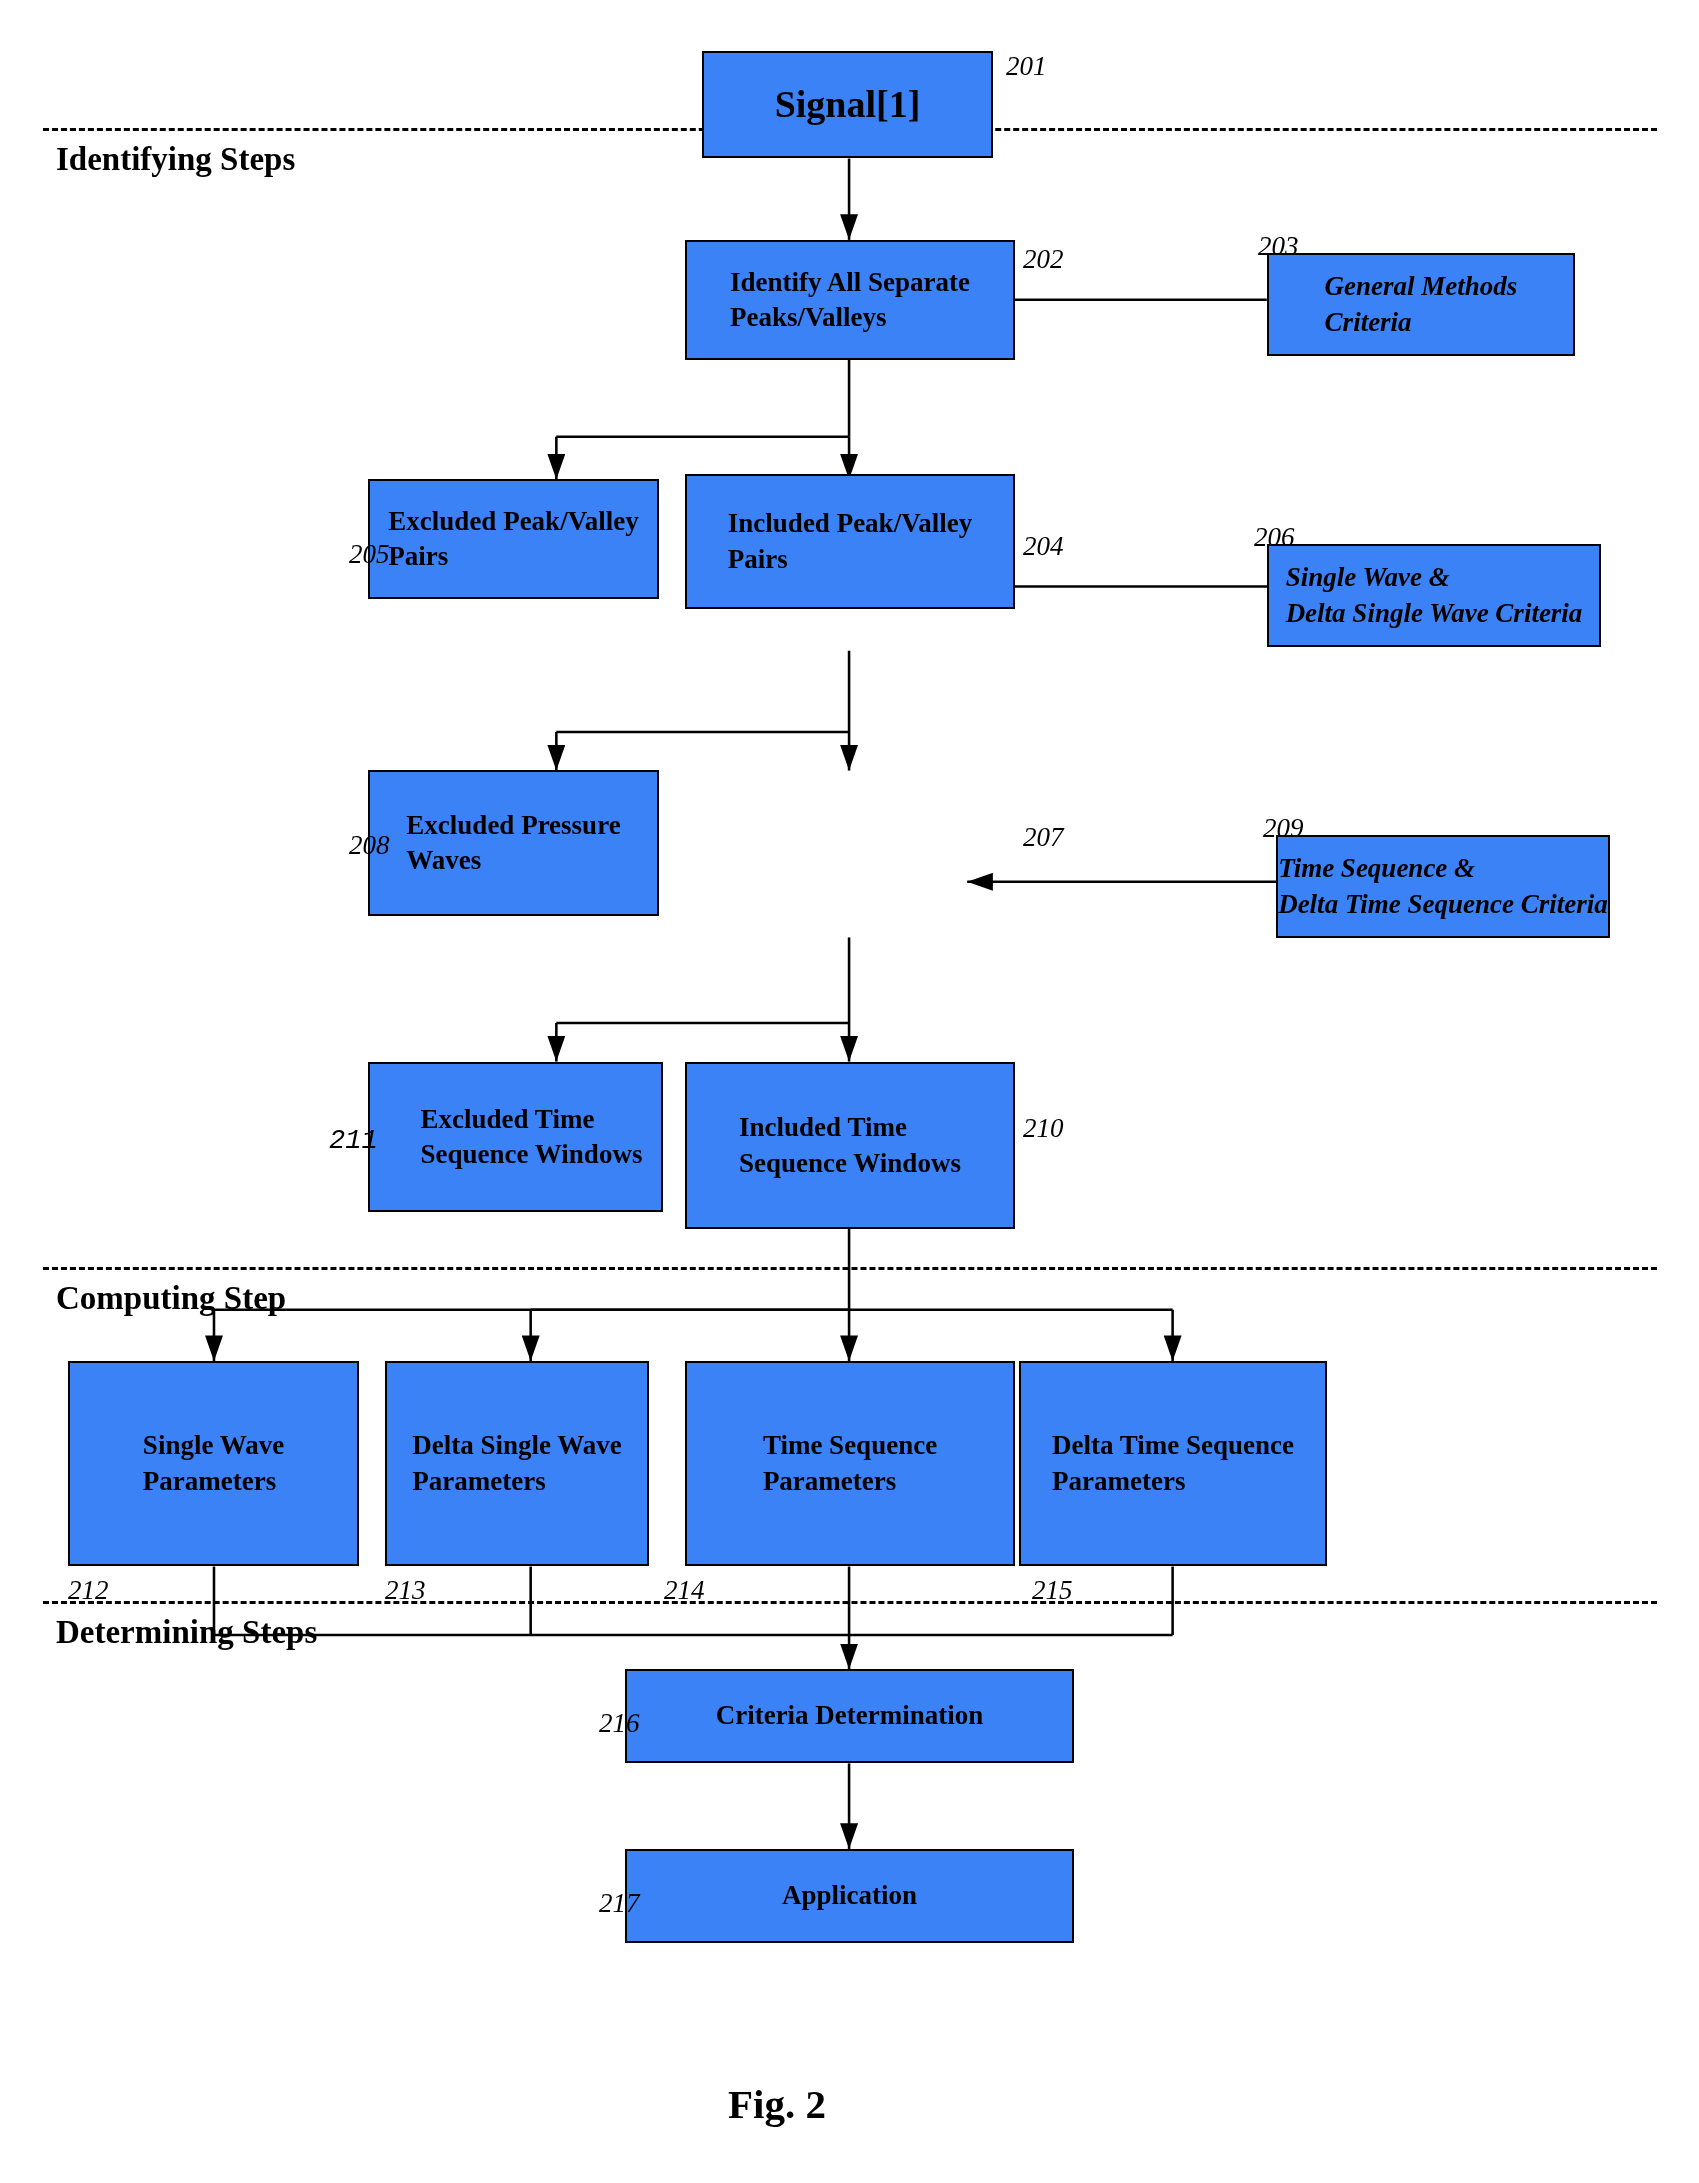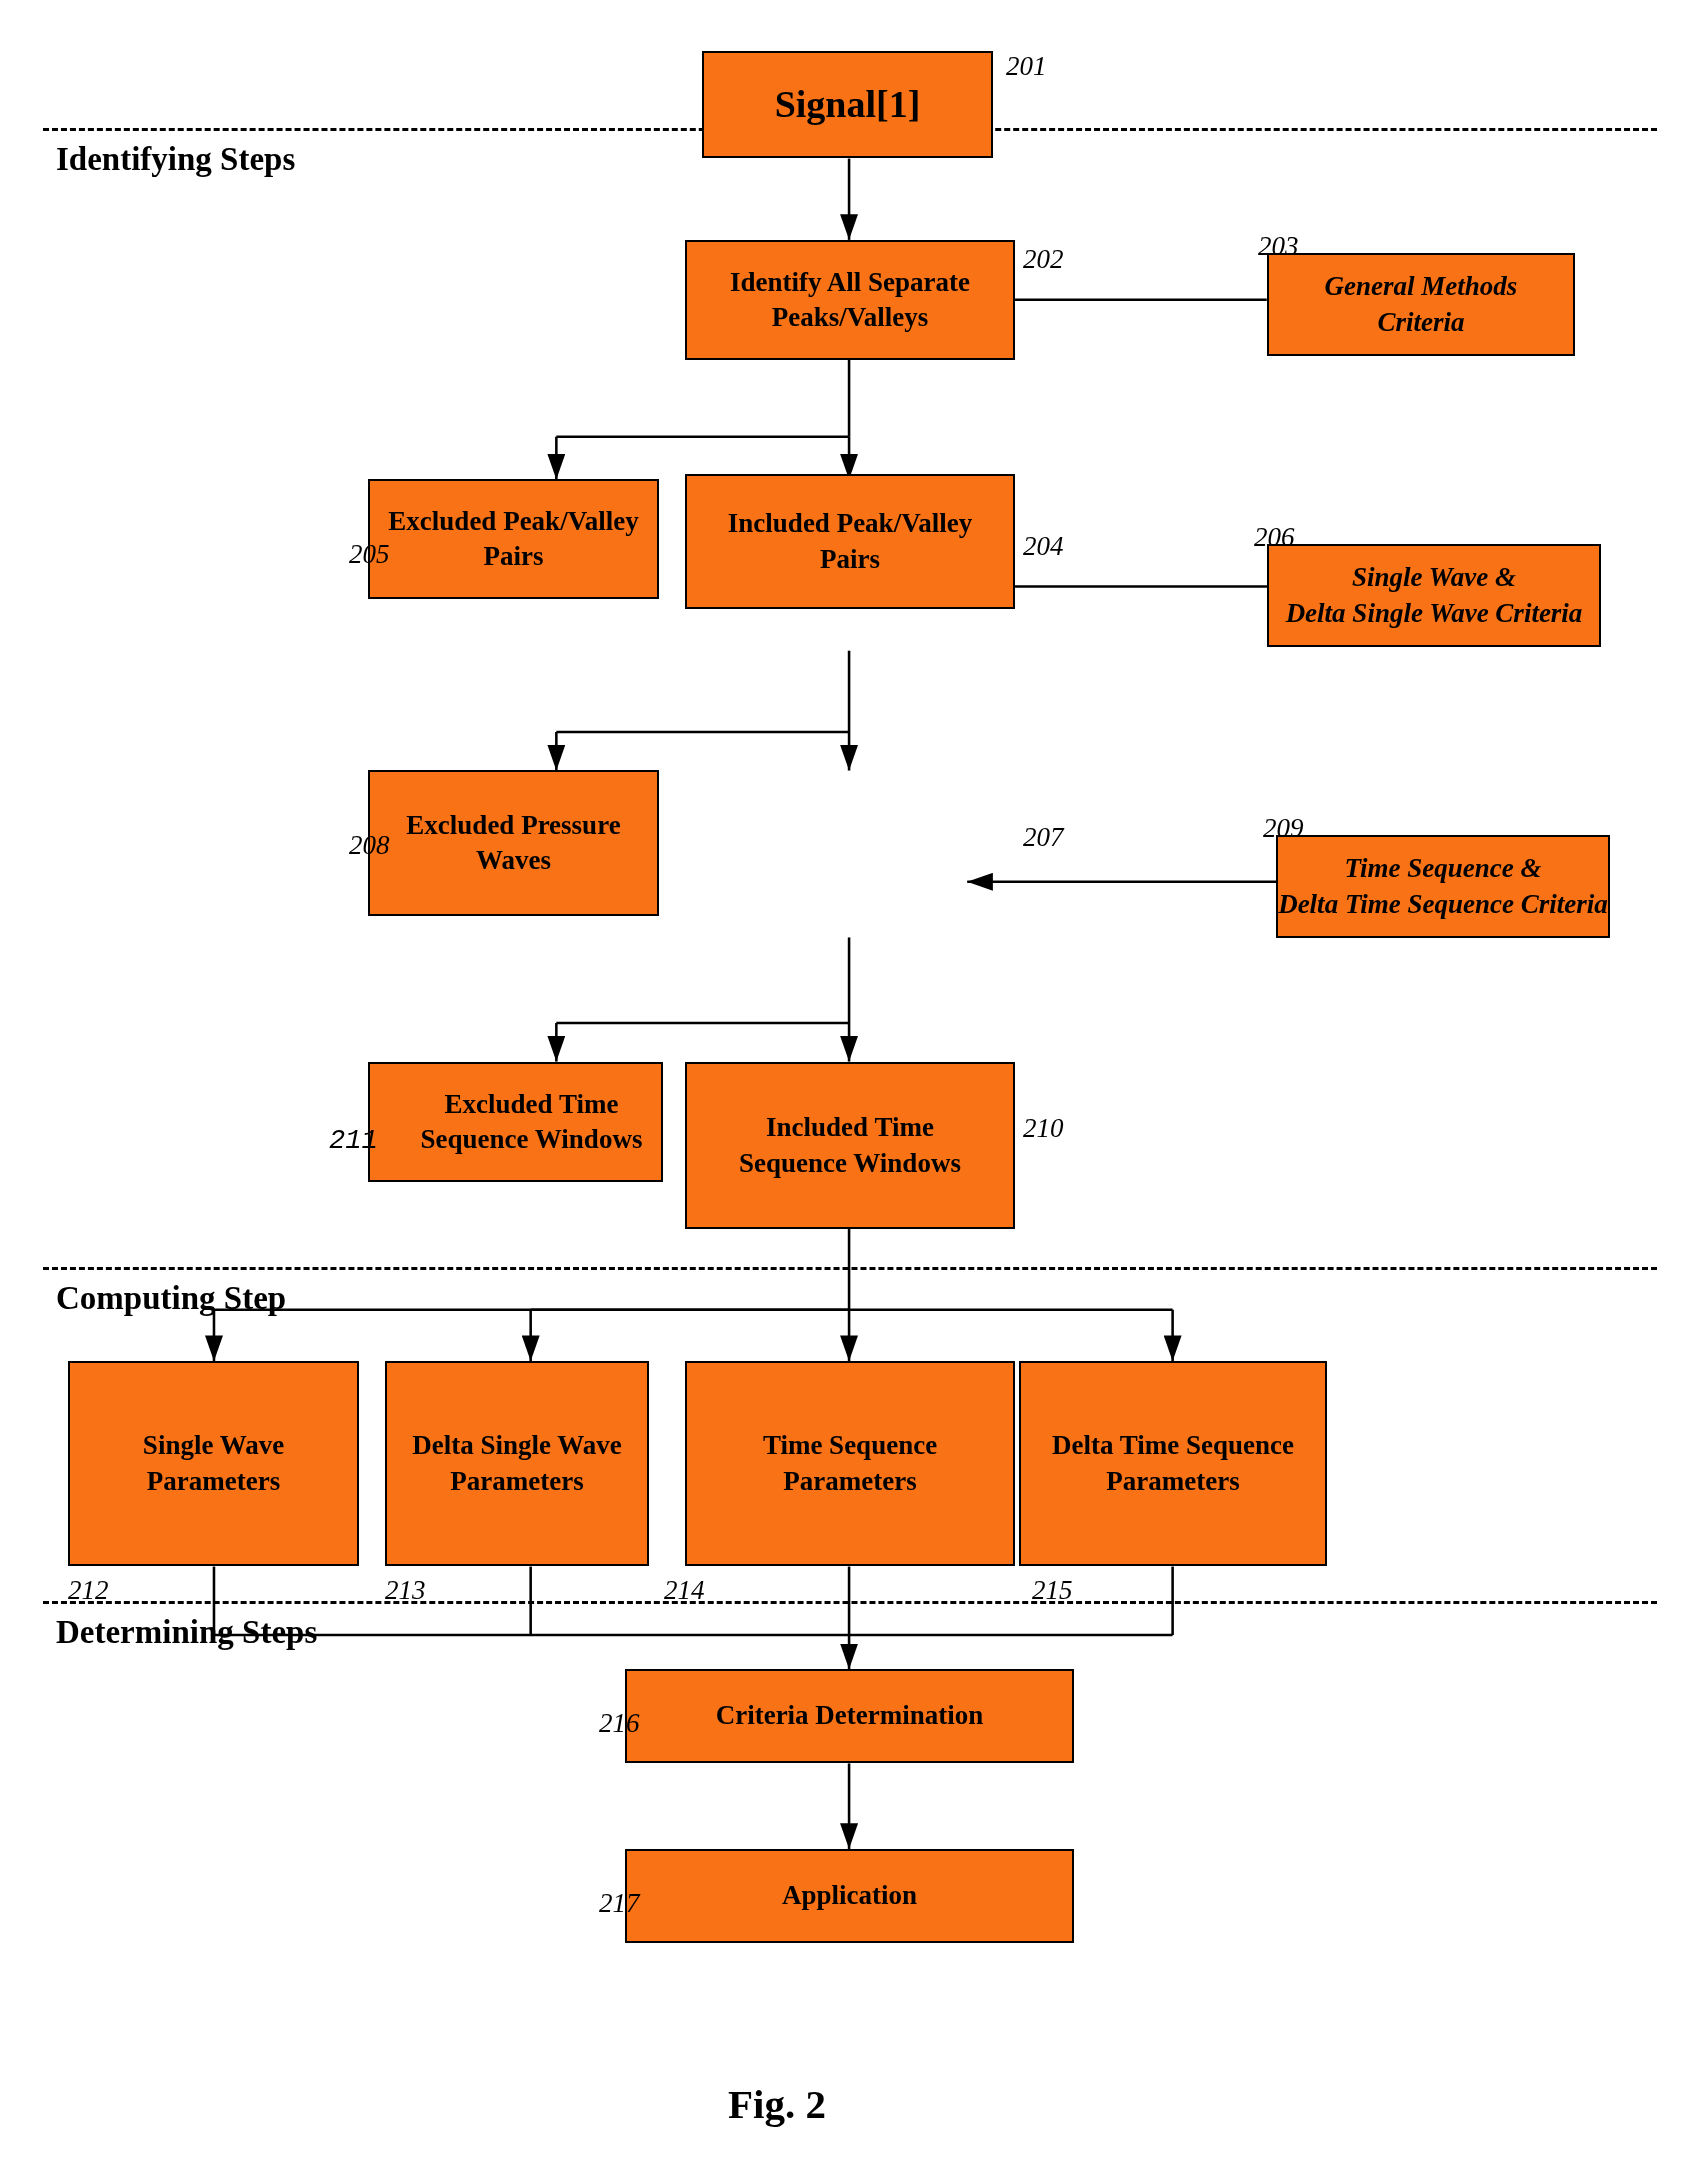--- a/index.html
+++ b/index.html
@@ -16,25 +16,25 @@
       position: relative;
       width: 1699px;
       height: 2183px;
       background: #fff;
     }
 
     
     .flow-box {
       position: absolute;
       border: 2.6px solid #000;
-      background: #f97316;
+      background: #3b82f6;
       display: flex;
       align-items: center;
       justify-content: center;
-      text-align: center;
+      text-align: left;
       font-size: 27px;
       font-weight: bold;
       line-height: 1.3;
     }
 
     .flow-box.signal {
       font-size: 38px;
       font-weight: bold;
     }
 
@@ -206,21 +206,21 @@
 
   <div class="ref-num" style="left:1023px; top:822px;">207</div>
 
   <div class="flow-box italic-box" style="left:1276px; top:835px; width:334px; height:103px;">
     <span style="white-space:pre-line;">Time Sequence &amp;
 Delta Time Sequence Criteria</span>
   </div>
 
   <div class="ref-num" style="left:1263px; top:813px;">209</div>
 
-  <div class="flow-box" style="left:368px; top:1062px; width:295px; height:120px;padding-left:32px;">
+  <div class="flow-box" style="left:368px; top:1062px; width:295px; height:150px;padding-left:32px;">
     <span style="white-space:pre-line;">Excluded Time
 Sequence Windows</span>
   </div>
 
   <div class="ref-num" style="left:329px; top:1126px;font-family:Liberation Mono, monospace;">211</div>
 
   <div class="flow-box" style="left:685px; top:1062px; width:330px; height:167px;">
     <span style="white-space:pre-line;">Included Time
 Sequence Windows</span>
   </div>

